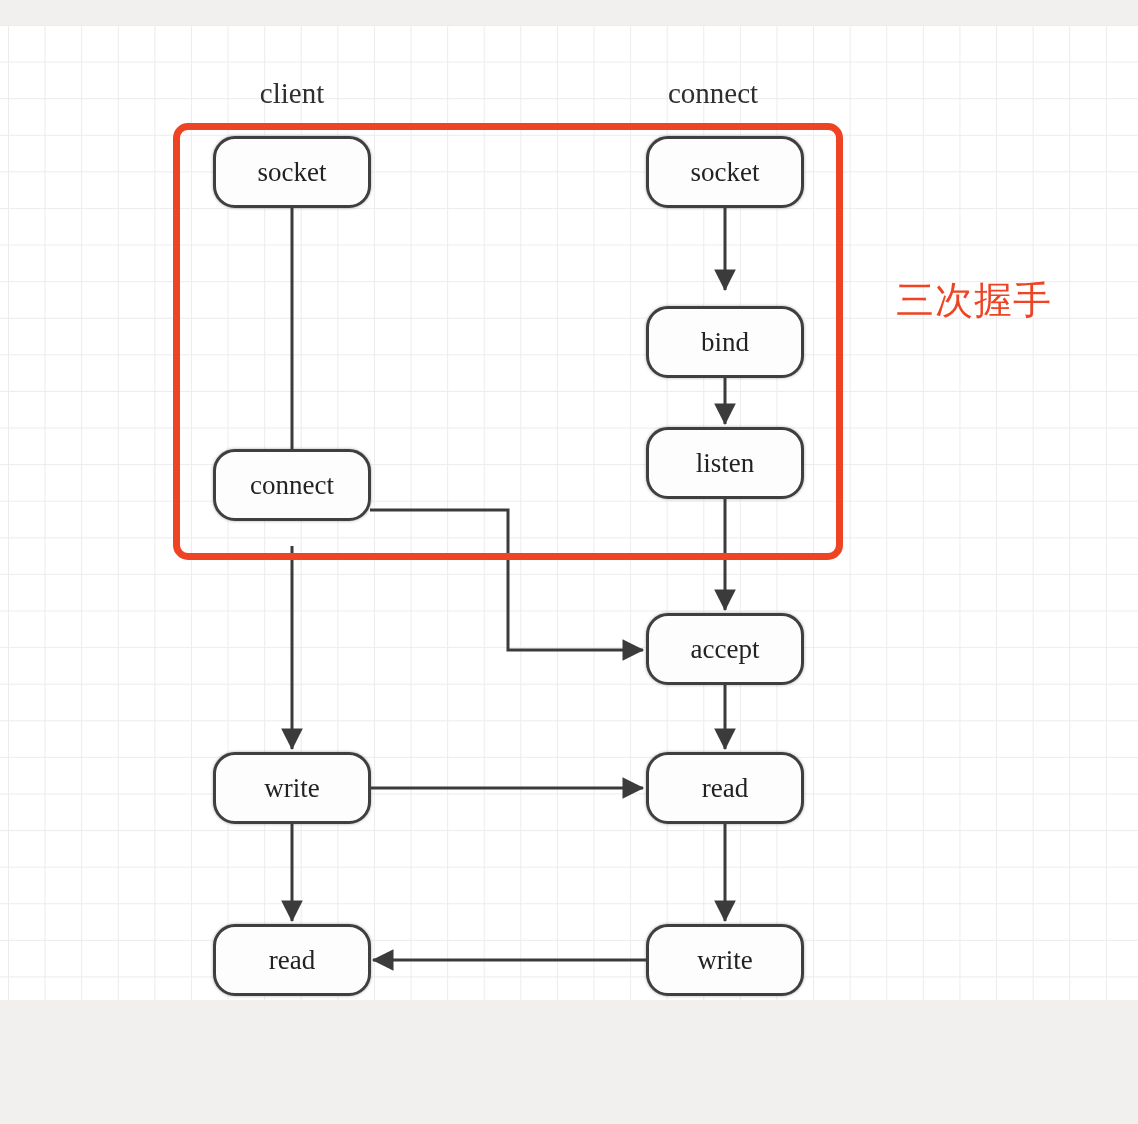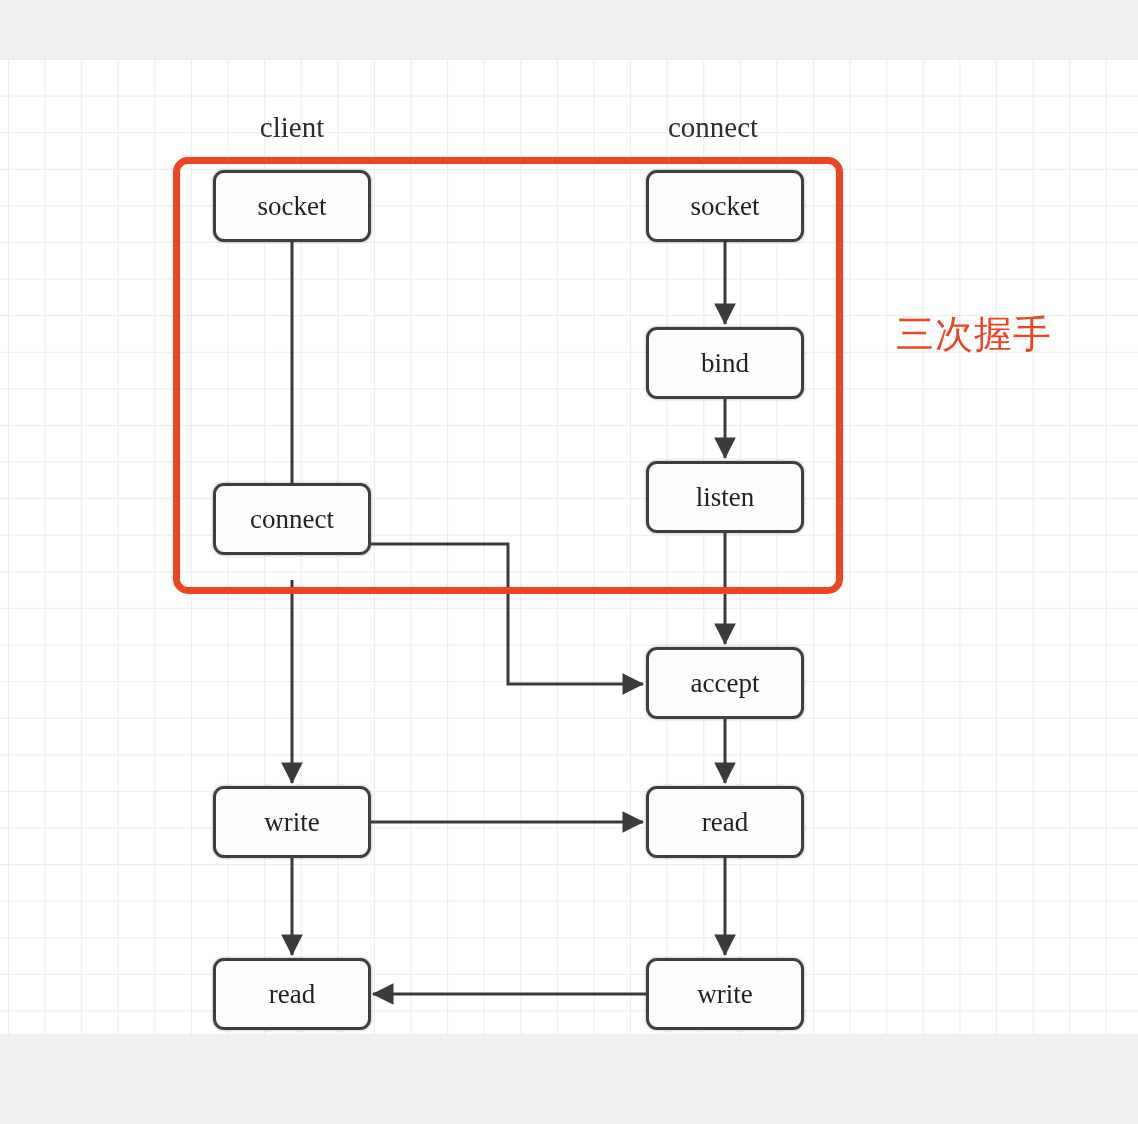--- a/index.html
+++ b/index.html
@@ -9,34 +9,33 @@
     font-family:"Liberation Serif", serif;
   }
   .canvas{
     position:relative;width:1138px;height:1000px;
     background-color:#ffffff;
     background-image:
       linear-gradient(#ececec 1px, transparent 1px),
       linear-gradient(90deg, #ececec 1px, transparent 1px);
     background-size:36.6px 36.6px;
     background-position:8px 25px;
-    margin-top:34px;
   }
   .topbar{
     position:absolute;left:0;top:0;width:1138px;height:25px;
     background:#f1f0ee;
   }
   .col-label{
     position:absolute;width:160px;height:34px;line-height:34px;
     text-align:center;font-size:29px;color:#2e2e2e;
   }
   .node{
     position:absolute;width:158px;height:72px;box-sizing:border-box;
     background:#fdfdfd;
-    border:3px solid #3f3f3f;border-radius:11px;
+    border:3px solid #3f3f3f;border-radius:22px;
     box-shadow:0 0 3px rgba(60,60,60,.45);
     display:flex;align-items:center;justify-content:center;
     font-size:27px;color:#222222;
   }
   .frame{
     position:absolute;left:173px;top:123px;width:670px;height:437px;
     box-sizing:border-box;
     border:7px solid var(--accent,#ee4424);
     border-radius:15px;
   }
@@ -86,21 +85,21 @@
 
   <div class="col-label" style="left:212px;top:76px">client</div>
   <div class="col-label" style="left:633px;top:76px">connect</div>
 
   <div class="node" style="left:213px;top:136px">socket</div>
   <div class="node" style="left:213px;top:449px">connect</div>
   <div class="node" style="left:213px;top:752px">write</div>
   <div class="node" style="left:213px;top:924px">read</div>
 
   <div class="node" style="left:646px;top:136px">socket</div>
-  <div class="node" style="left:646px;top:293px">bind</div>
+  <div class="node" style="left:646px;top:306px">bind</div>
   <div class="node" style="left:646px;top:613px">accept</div>
   <div class="node" style="left:646px;top:427px">listen</div>
   <div class="node" style="left:646px;top:752px">read</div>
   <div class="node" style="left:646px;top:924px">write</div>
 
   <div class="annotation">三次握手</div>
 
 </div>
 
 </body></html>

